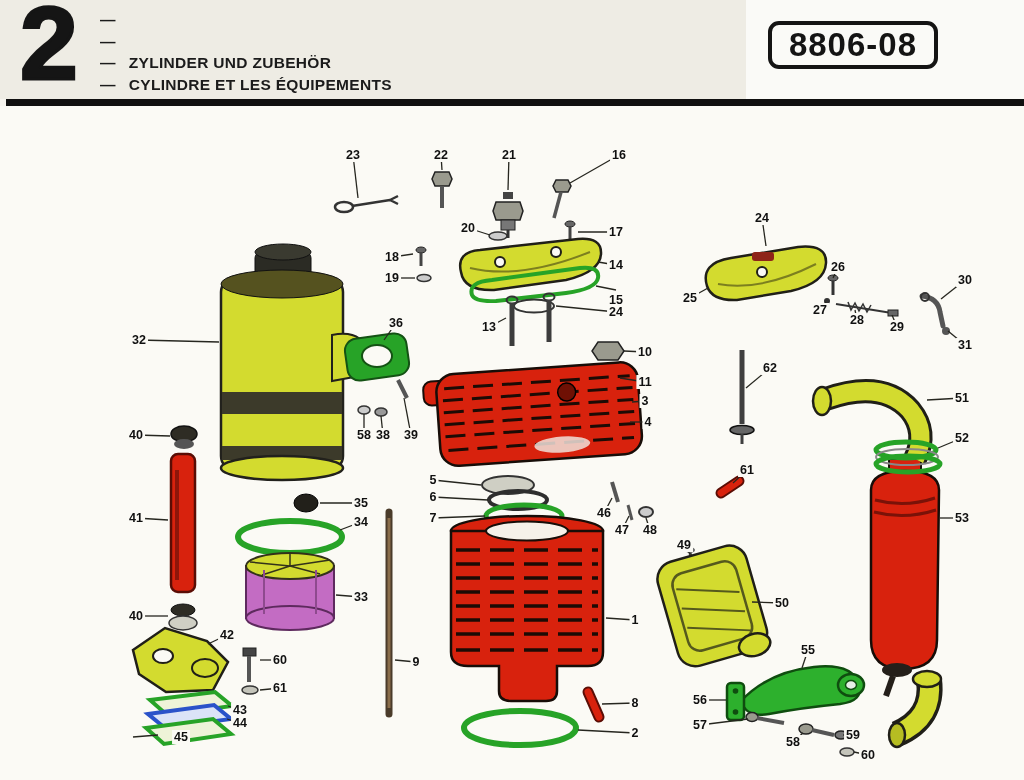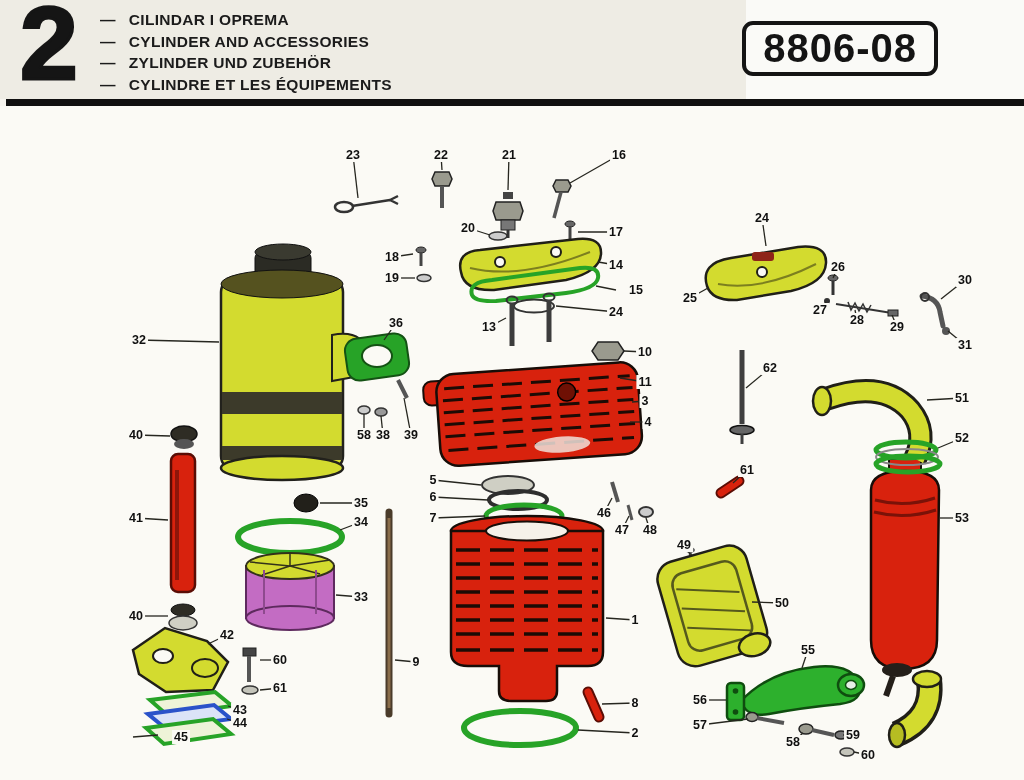--- a/index.html
+++ b/index.html
@@ -11,21 +11,21 @@
   .header { position:absolute; left:0; top:0; width:1024px; height:99px; background:#eeece4; }
   .white-panel { position:absolute; right:0; top:0; width:278px; height:99px; background:#fafaf7; }
   .section-num {
     position:absolute; left:20px; top:-16px; font-size:104px; font-weight:900;
     color:#151515; letter-spacing:-5px; -webkit-text-stroke:3px #151515;
   }
   .titles { position:absolute; left:100px; top:9px; }
   .title-line { display:flex; gap:13px; font-size:15.5px; font-weight:bold; color:#1b1b1b; line-height:21.5px; letter-spacing:.3px; }
   .code-box {
     position:absolute; right:86px; top:21px; border:4px solid #141414; border-radius:11px;
-    padding:1px 17px; font-size:40px; font-weight:bold; color:#141414; background:#fafaf7; letter-spacing:1px;
+    padding:1px 17px; font-size:33px; font-weight:bold; color:#141414; background:#fafaf7; letter-spacing:1px;
   }
   .rule { position:absolute; left:6px; right:0; top:99px; height:7px; background:#101010; }
 
   
   .diagram-bg { position:absolute; left:0; top:106px; right:0; bottom:0; background:#fbfaf5; }
   svg.layer { position:absolute; left:0; top:0; }
   #callout-layer { position:absolute; left:0; top:0; width:1024px; height:688px; }
   #callout-layer .callout {
     position:absolute; transform:translate(-50%,-50%);
     font-size:12.5px; font-weight:bold; color:#101010;
@@ -372,21 +372,21 @@
   <div id="callout-layer">
       <div class="callout" style="left: 353px; top: 155px;">23</div>
       <div class="callout" style="left: 441px; top: 155px;">22</div>
       <div class="callout" style="left: 509px; top: 155px;">21</div>
       <div class="callout" style="left: 619px; top: 155px;">16</div>
       <div class="callout" style="left: 468px; top: 228px;">20</div>
       <div class="callout" style="left: 616px; top: 232px;">17</div>
       <div class="callout" style="left: 392px; top: 257px;">18</div>
       <div class="callout" style="left: 392px; top: 278px;">19</div>
       <div class="callout" style="left: 616px; top: 265px;">14</div>
-      <div class="callout" style="left: 616px; top: 290px; margin-left: 20px;">15</div>
+      <div class="callout" style="left: 616px; top: 300px;">15</div>
       <div class="callout" style="left: 616px; top: 312px;">24</div>
       <div class="callout" style="left: 489px; top: 327px;">13</div>
       <div class="callout" style="left: 645px; top: 352px;">10</div>
       <div class="callout" style="left: 645px; top: 382px;">11</div>
       <div class="callout" style="left: 645px; top: 401px;">3</div>
       <div class="callout" style="left: 648px; top: 422px;">4</div>
       <div class="callout" style="left: 139px; top: 340px;">32</div>
       <div class="callout" style="left: 396px; top: 323px;">36</div>
       <div class="callout" style="left: 364px; top: 435px;">58</div>
       <div class="callout" style="left: 383px; top: 435px;">38</div>
@@ -435,25 +435,23 @@
       <div class="callout" style="left: 853px; top: 735px;">59</div>
       <div class="callout" style="left: 868px; top: 755px;">60</div>
     </div>
 
   <div class="header">
     <div class="white-panel"></div>
     <div class="section-num">2</div>
     <div class="titles">
       <div class="title-line">
         <span class="dash">—</span>
-        <span>CILINDAR I OPREMA</span>
       </div>
       <div class="title-line">
         <span class="dash">—</span>
-        <span>CYLINDER AND ACCESSORIES</span>
       </div>
       <div class="title-line">
         <span class="dash">—</span>
         <span>ZYLINDER UND ZUBEHÖR</span>
       </div>
       <div class="title-line">
         <span class="dash">—</span>
         <span>CYLINDRE ET LES ÉQUIPEMENTS</span>
       </div>
     </div>

